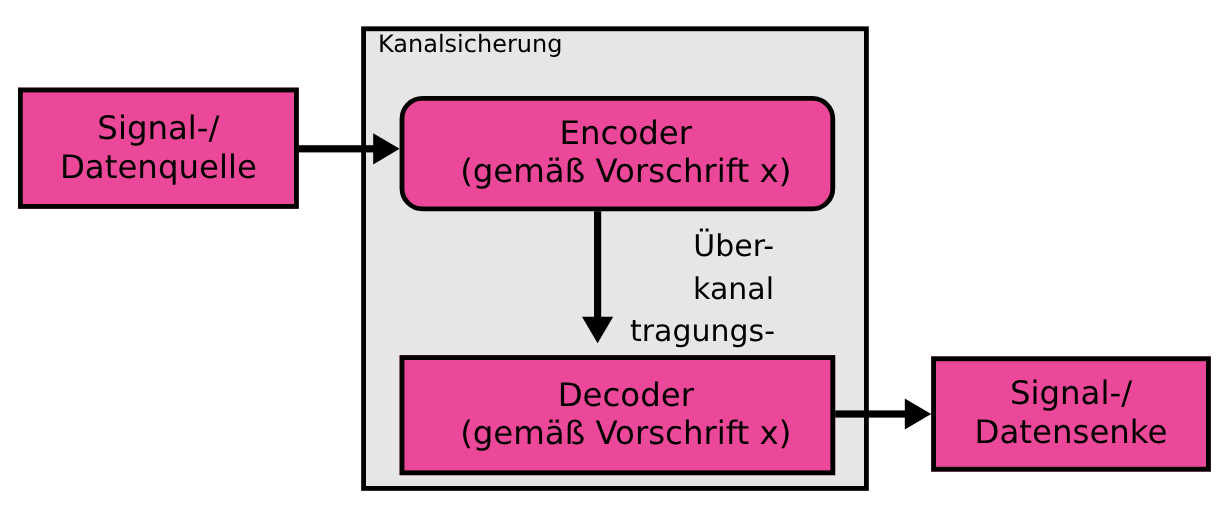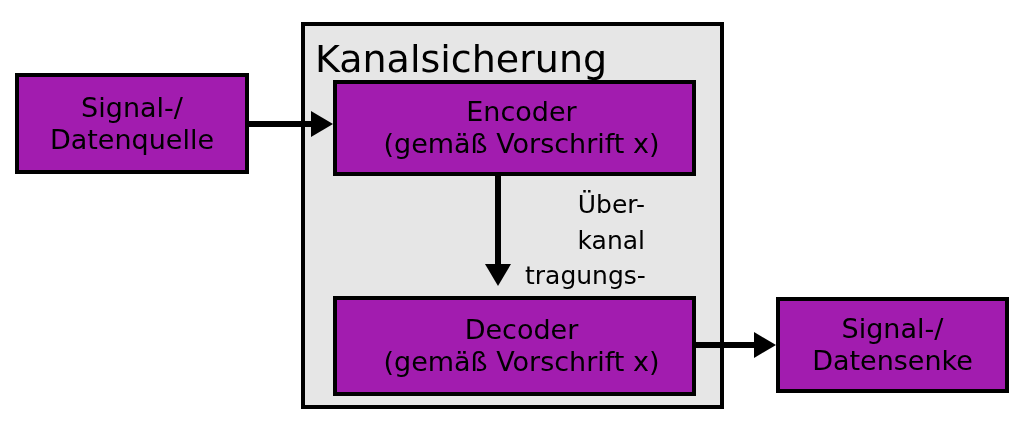--- a/index.html
+++ b/index.html
@@ -15,21 +15,21 @@
     font-family: "DejaVu Sans", "Liberation Sans", sans-serif;
     color: #000000;
     overflow: hidden;
   }
 
   
   .box {
     position: absolute;
     box-sizing: border-box;
     border: 4px solid #000000;
-    background: #a21caf;
+    background: #ec4899;
     display: flex;
     flex-direction: column;
     align-items: center;
     justify-content: center;
     text-align: center;
     line-height: 1.18;
     font-size: 27px;
     white-space: nowrap;
   }
   .box .line { display: block; }
@@ -41,39 +41,40 @@
     top: 22px;
     width: 423px;
     height: 387px;
     box-sizing: border-box;
     border: 4px solid #000000;
     background: #e6e6e6;
   }
   #group-title {
     position: absolute;
     left: 315px;
-    top: 40px;
-    font-size: 38px;
+    top: 26px;
+    font-size: 20px;
     line-height: 1.05;
     letter-spacing: 0px;
     white-space: nowrap;
   }
 
   
   #box-source {
     left: 15px;
     top: 73px;
     width: 234px;
     height: 101px;
   }
   #box-encoder {
     left: 333px;
     top: 80px;
     width: 363px;
     height: 96px;
+    border-radius: 19px;
   }
   #box-decoder {
     left: 333px;
     top: 296px;
     width: 363px;
     height: 100px;
   }
   #box-sink {
     left: 776px;
     top: 297px;

